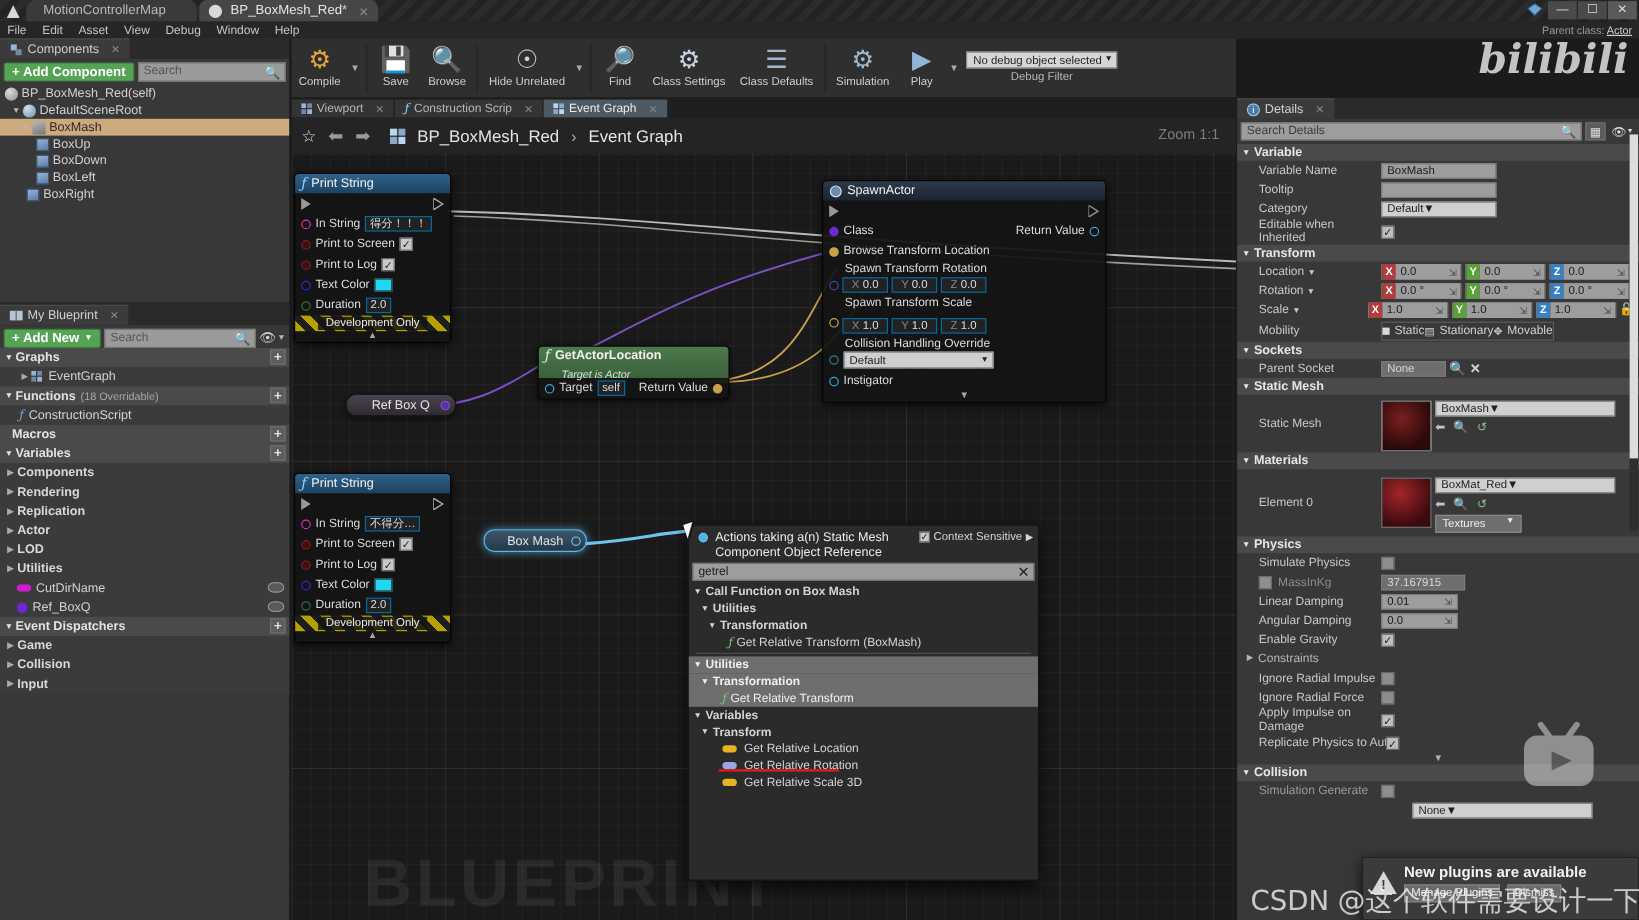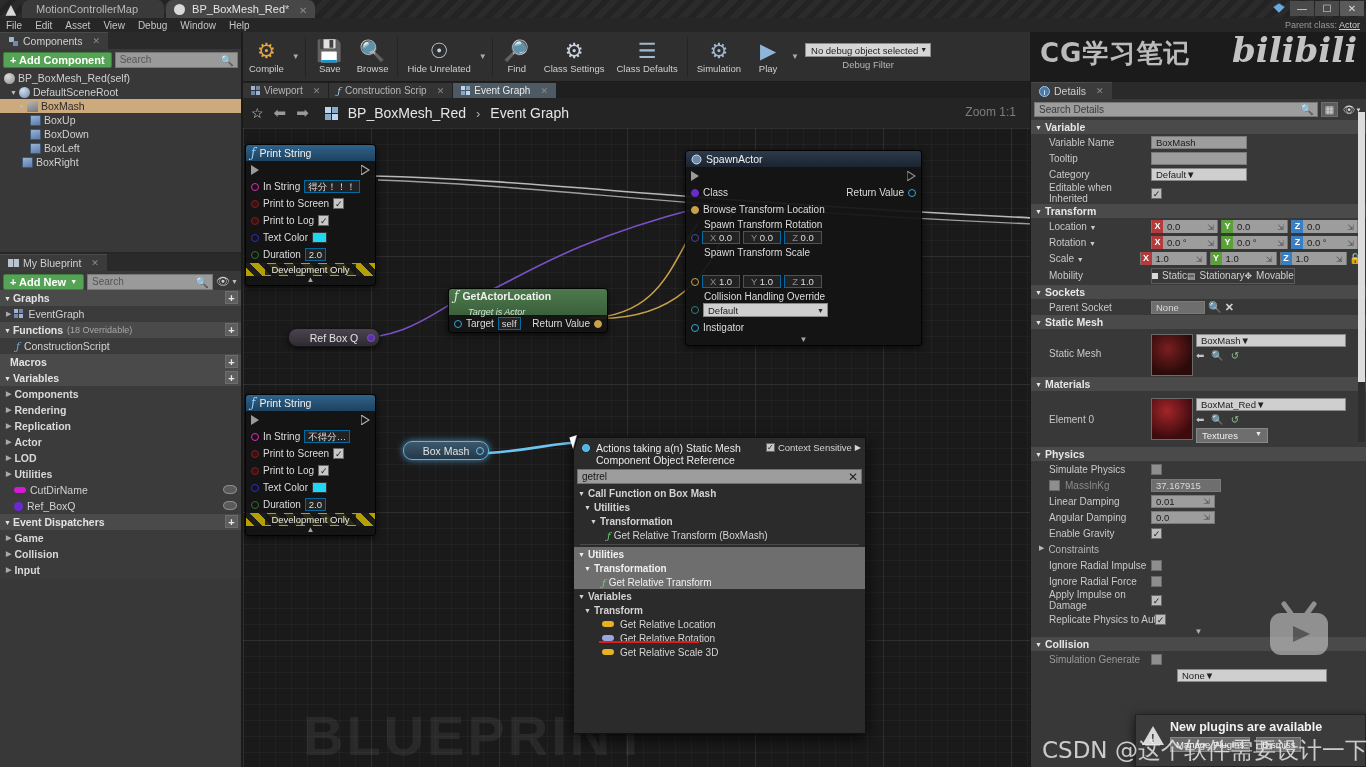--- a/index.html
+++ b/index.html
@@ -61,21 +61,21 @@
   .homeico { background:linear-gradient(160deg,#b8b8b8,#777); border-radius:1px; }
 
   .mybp-panel { position:absolute; left:0; top:222px; width:241px; height:513px; background:#383838; }
   .mybp-body { background:#3b3b3b; }
   .sect { height:16px; background:#4a4a4a; display:flex; align-items:center;
     padding-left:4px; font-size:10.5px; color:#e2e2e2; font-weight:bold; position:relative; }
   .sect .plus { position:absolute; right:3px; top:1px; width:13px; height:13px;
     background:#5d5d5d; color:#e8e8e8; font-size:11px; line-height:12px; text-align:center;
     border:1px solid #6d6d6d; }
   .sect .ovr { font-weight:normal; color:#a8a8a8; font-size:9px; margin-left:4px; }
-  .item { height:16px; display:flex; align-items:center; padding-left:6px;
+  .item { height:16px; display:flex; align-items:center; padding-left:18px;
     font-size:10.5px; color:#d2d2d2; background:#3b3b3b; position:relative; }
   .item.sub { padding-left:6px; font-weight:bold; color:#d8d8d8; }
   .pill { width:12px; height:6px; border-radius:3px; margin-right:4px; display:inline-block; }
   .eye { position:absolute; right:4px; top:3px; width:14px; height:9px;
     border-radius:50%/60%; border:1px solid #8e8e8e; background:#5a5a5a; }
 
   
   .toolbar { position:absolute; left:243px; top:32px; width:787px; height:50px;
     background:#2f2f2f; border-bottom:1px solid #1c1c1c; display:flex; align-items:center; }
   .tbtn { width:auto; min-width:42px; height:48px; display:flex; flex-direction:column;
@@ -487,21 +487,20 @@
     </div>
     <span class="tcaret">▼</span>
     <div class="dbgwrap">
       <div class="dbgsel">
         <span>No debug object selected</span>
         <span class="c">▼</span>
       </div>
       <div class="dbglbl">Debug Filter</div>
     </div>
   </div>
-  <div class="watermark-cg">CG学习笔记</div>
   <div class="watermark-bili">bilibili</div>
 
   <div class="gtabs">
     <div class="gtab">
       <svg width="9" height="9" viewBox="0 0 9 9">
         <rect x="0" y="0" width="4" height="4" fill="#9ab4d8"></rect>
           <rect x="5" y="0" width="4" height="4" fill="#6f8aa8"></rect>
         <rect x="0" y="5" width="4" height="4" fill="#6f8aa8"></rect>
           <rect x="5" y="5" width="4" height="4" fill="#9ab4d8"></rect>
       </svg>
@@ -653,21 +652,21 @@
         <div style="font-size:10px;color:#dcdcdc;padding-left:13px">Spawn Transform Rotation</div>
         <div style="display:flex;align-items:center;gap:3px;margin-top:1px">
           <span class="pin" style="border-color:#3f4aa0"></span>
           <span class="vfield" style="min-width:38px"><span style="color:#8a8a8a">X </span><span>0.0</span></span>
           <span class="vfield" style="min-width:38px"><span style="color:#8a8a8a">Y </span><span>0.0</span></span>
           <span class="vfield" style="min-width:38px"><span style="color:#8a8a8a">Z </span><span>0.0</span></span>
         </div>
       </div>
       <div style="padding:1px 5px 2px 5px">
         <div style="font-size:10px;color:#dcdcdc;padding-left:13px">Spawn Transform Scale</div>
-        <div style="display:flex;align-items:center;gap:3px;margin-top:17px">
+        <div style="display:flex;gap:3px;margin-top:7px">
           <span class="pin" style="border-color:#c8a24a"></span>
           <span class="vfield" style="min-width:38px"><span style="color:#8a8a8a">X </span><span>1.0</span></span>
           <span class="vfield" style="min-width:38px"><span style="color:#8a8a8a">Y </span><span>1.0</span></span>
           <span class="vfield" style="min-width:38px"><span style="color:#8a8a8a">Z </span><span>1.0</span></span>
         </div>
       </div>
       <div style="padding:1px 5px 2px 5px">
         <div style="font-size:10px;color:#dcdcdc;padding-left:13px">Collision Handling Override</div>
         <div style="display:flex;align-items:center;gap:4px;margin-top:1px">
           <span class="pin" style="border-color:#2e7f7f"></span>

